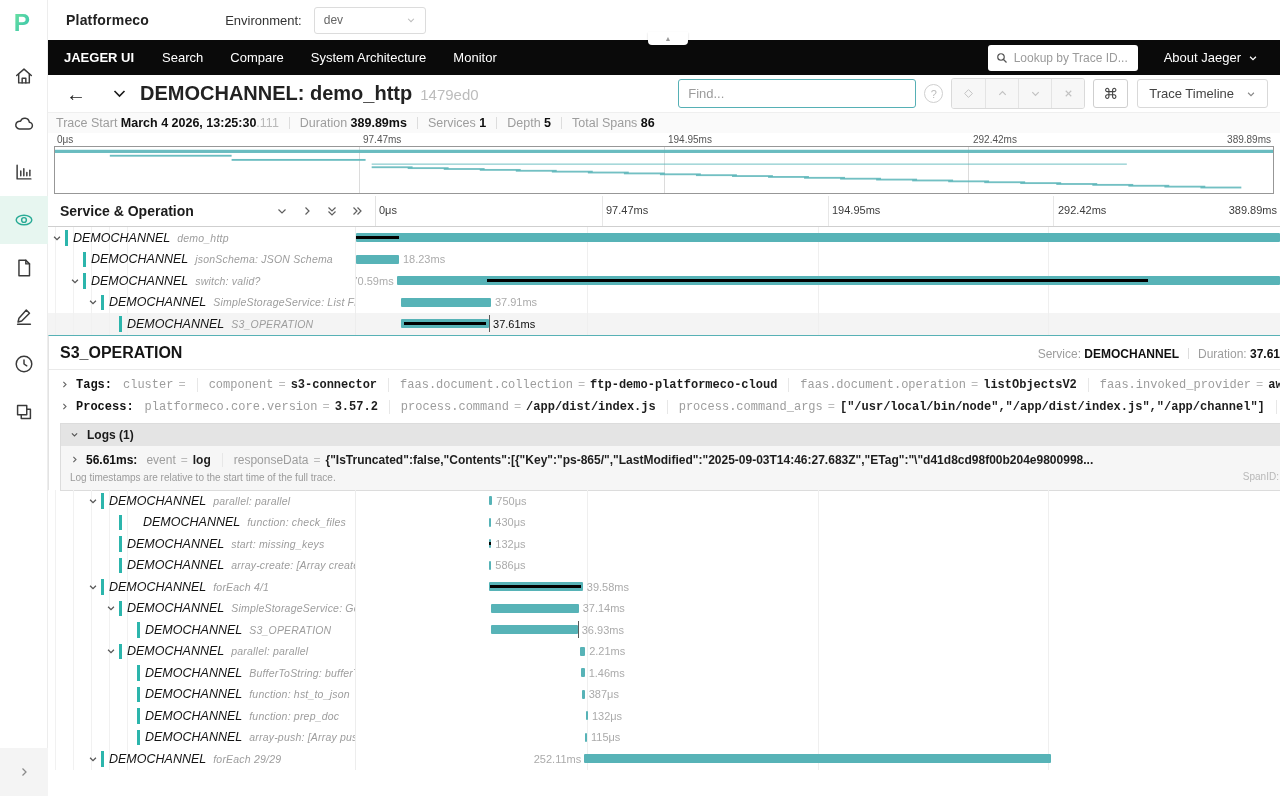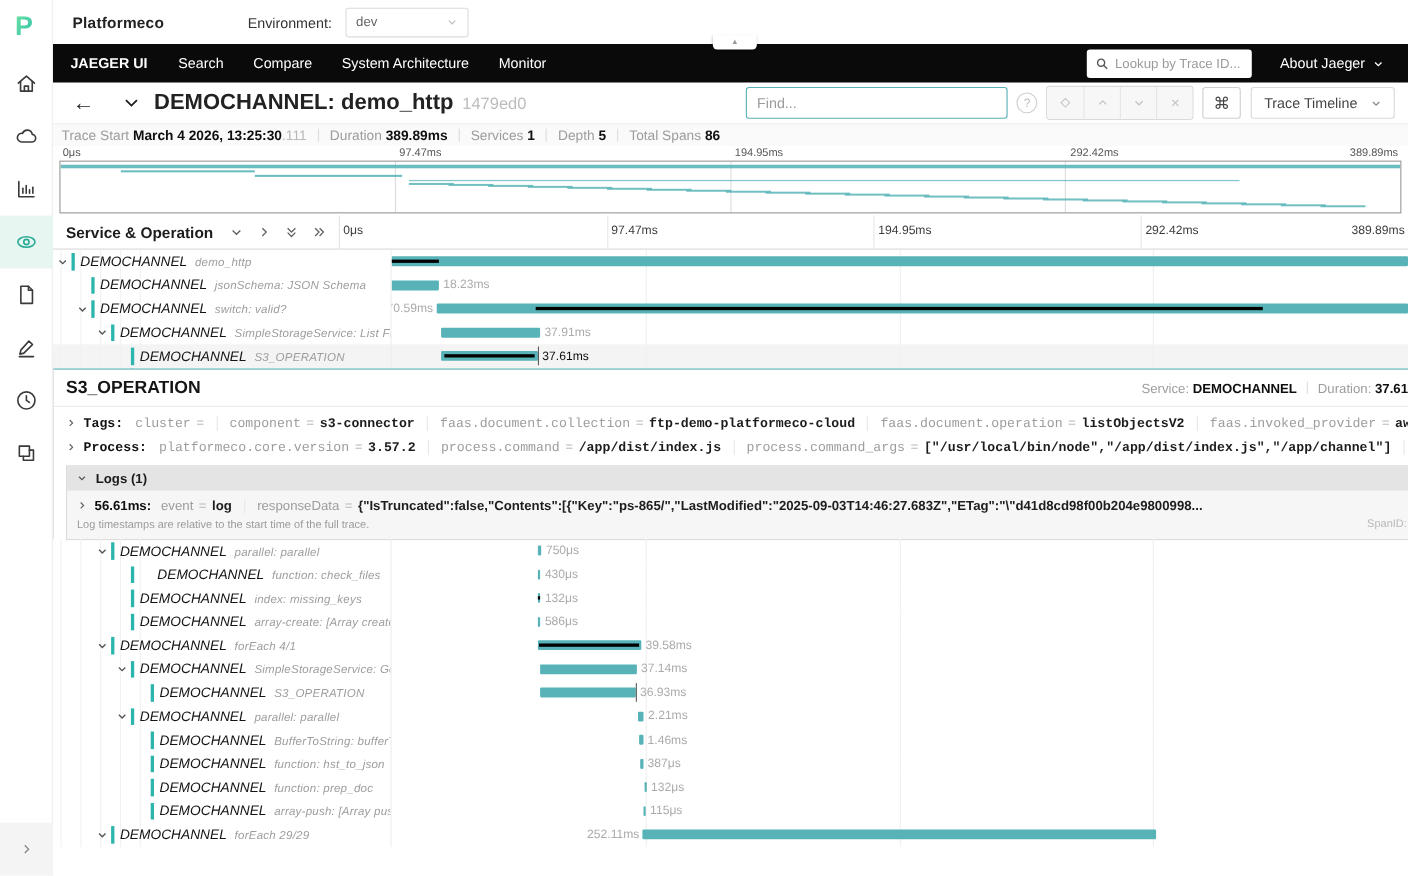--- a/index.html
+++ b/index.html
@@ -75,21 +75,21 @@
   .mm-labels { position:relative; height:13px; margin:0 6px; font-size:10px; color:#555; }
   .mm-labels span { position:absolute; top:1px; }
   .mm-canvas { position:relative; height:48px; margin:0 6px; border:1px solid #979797; background:
       linear-gradient(#dcdcdc,#dcdcdc) 25% 0/1px 100% no-repeat,
       linear-gradient(#dcdcdc,#dcdcdc) 50% 0/1px 100% no-repeat,
       linear-gradient(#dcdcdc,#dcdcdc) 75% 0/1px 100% no-repeat, #fff; cursor:crosshair;}
   .mm-canvas svg { position:absolute; inset:0; width:100%; height:100%; }
 
   
   .ghead { height:31px; border-bottom:1px solid #cfcfcf; display:flex; background:#fff; }
-  .gh-left { width:261px; display:flex; align-items:center; padding-left:12px; border-right:1px solid #e3e3e3;}
+  .gh-left { width:328px; display:flex; align-items:center; padding-left:12px; border-right:1px solid #e3e3e3;}
   .gh-title { font-size:14px; font-weight:bold; color:#1c1c1c;}
   .gh-icons { margin-left:auto; margin-right:12px; display:flex; gap:13px; color:#5f5f5f;}
   .gh-icons svg{ width:12px; height:12px; cursor:pointer;}
   .gh-right { flex:1; position:relative; font-size:11px; color:#3c3c3c; background:
       linear-gradient(#e7e7e7,#e7e7e7) 25% 0/1px 100% no-repeat,
       linear-gradient(#e7e7e7,#e7e7e7) 50% 0/1px 100% no-repeat,
       linear-gradient(#e7e7e7,#e7e7e7) 75% 0/1px 100% no-repeat;}
   .gh-right span { position:absolute; top:8px; }
 
   
@@ -615,21 +615,21 @@
           <span class="t-name" style="left: 95px;">DEMOCHANNEL<span class="t-op">function: check_files</span></span>
         </div>
         <div class="t-cell">
           <div class="t-bar" style="left: 14.35%; width: 0.3%;"></div>
           <span class="t-lbl" style="left: 14.65%; margin-left: 4px;">430μs</span>
         </div>
       </div>
       <div class="t-row">
         <div class="t-left">
           <span class="t-swatch" style="left: 71px;"></span>
-          <span class="t-name" style="left: 79px;">DEMOCHANNEL<span class="t-op">index: missing_keys</span></span>
+          <span class="t-name" style="left: 79px;">DEMOCHANNEL<span class="t-op">start: missing_keys</span></span>
         </div>
         <div class="t-cell">
           <div class="t-bar" style="left: 14.35%; width: 0.3%;">
             <span class="inblk"></span>
           </div>
           <span class="t-lbl" style="left: 14.65%; margin-left: 4px;">132μs</span>
         </div>
       </div>
       <div class="t-row">
         <div class="t-left">

